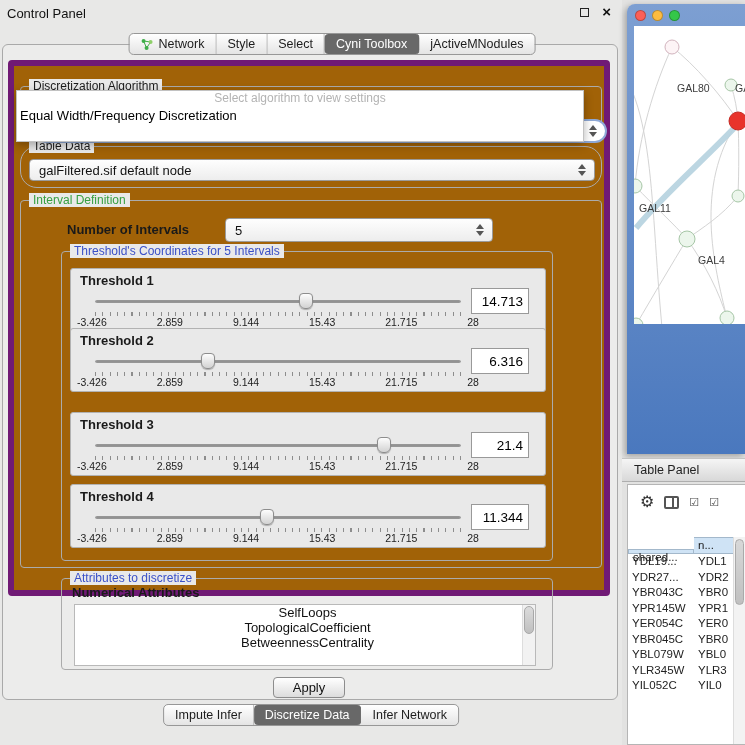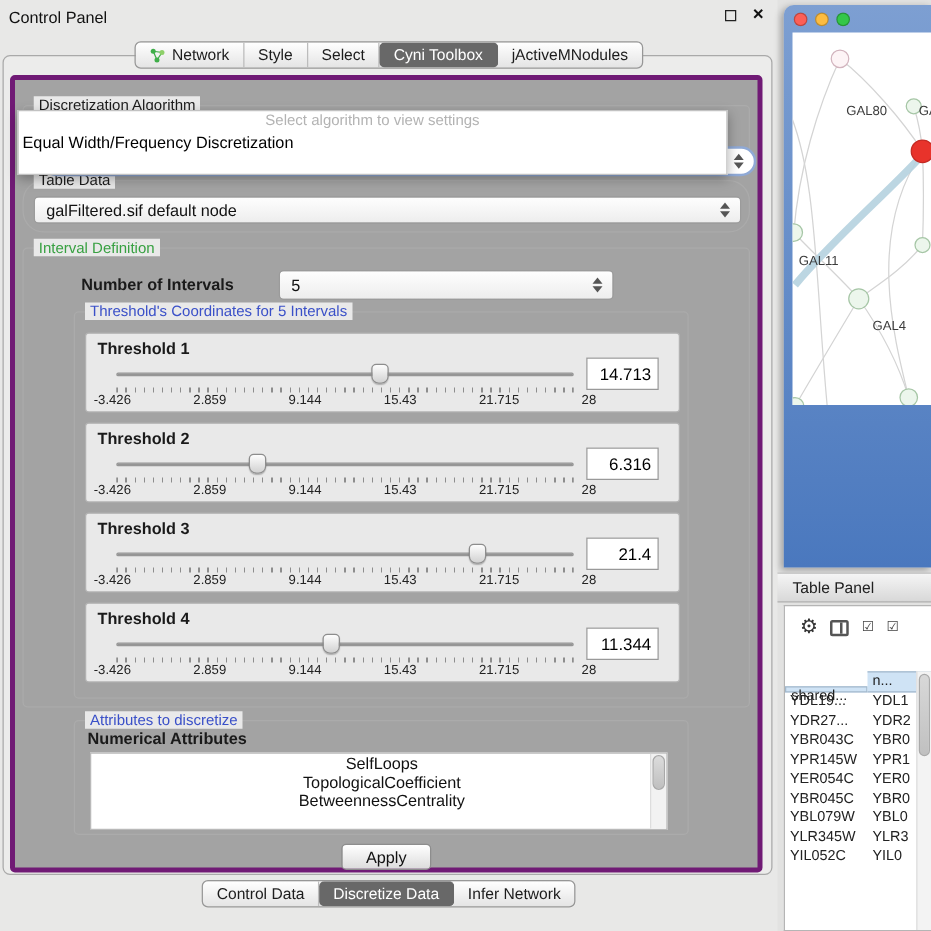--- a/index.html
+++ b/index.html
@@ -8,28 +8,28 @@
 
   
   .control-panel { position:absolute; left:0; top:0; width:622px; height:745px; background:#e8e8e7; }
   .cp-title { position:absolute; left:7px; top:6px; font-size:13px; color:#111;text-align:right; }
   .cp-float { position:absolute; right:33px; top:8px; width:9px; height:9px; border:1.5px solid #222; background:transparent; }
   .cp-close { position:absolute; right:11px; top:3px; font-size:15px; font-weight:bold; color:#111; cursor:default; }
 
   .cp-frame { position:absolute; left:2px; top:44px; width:616px; height:656px; border:1px solid #a9a9a9; border-radius:6px; background:#ececeb; }
 
   .seg-tabs { position:absolute; left:50%; transform:translateX(-50%); display:flex; height:22px; background:linear-gradient(#ffffff,#e4e4e4); border:1px solid #979797; border-radius:5px; overflow:hidden; z-index:3; align-items:stretch; }
-  .seg-tabs.top { top:33px; }
+  .seg-tabs.top { top:33px;margin-left:21px; }
   .seg-tabs.bottom { top:704px; }
   .seg { display:flex; align-items:center; gap:5px; padding:0 11px; font-size:12.5px; color:#1c1c1c; border-right:1px solid #bcbcbc; white-space:nowrap; cursor:default; }
   .seg:last-child { border-right:none; }
   .seg.selected { background:#686868; color:#fff; border-right-color:#686868; border-radius:4px; }
   .net-icon { width:13px; height:13px; display:inline-block; }
 
-  .inner-panel { position:absolute; left:8px; top:60px; width:602px; height:638px; border:4px solid #701a75; border-radius:4px; background:#a3a3a3; }
+  .inner-panel { position:absolute; left:8px; top:60px; width:602px; height:536px; border:6px solid #701a75; border-radius:4px; background:#a16207; }
 
   .group { position:absolute; border:1px solid #ababab; border-radius:4px; }
   .group-title { position:absolute; top:-8px; left:8px; background:#e9e9e9; padding:0 4px; font-size:12px; color:#1c1c1c; white-space:nowrap; }
   .group-title.green { color:#37a041; }
   .group-title.blue { color:#3a50c8; }
 
   .algo-group { left:6px; top:20px; width:582px; height:46px; }
   .algo-combo { position:absolute; left:14px; top:32px; width:572px; height:24px; background:#fff; border:2px solid #8fa9d6; border-radius:12px; z-index:1; }
 
   .algo-popup { position:absolute; left:2px; top:24px; width:568px; height:52px; background:#fff; border:1px solid #c2c2c2; box-shadow:0 3px 9px rgba(0,0,0,0.30); z-index:5; }
@@ -46,21 +46,21 @@
   .td-combo { left:8px; top:12px; width:566px; height:22px; }
 
   .interval-group { left:6px; top:134px; width:582px; height:368px; }
   .noi-label { position:absolute; left:46px; top:21px; font-weight:bold; font-size:13px; }
   .noi-combo { left:204px; top:17px; width:268px; height:24px; }
   .noi-combo .combo-text { line-height:23px; }
 
   .thr-group { position:absolute; left:40px; top:50px; width:492px; height:310px; border:1px solid #ababab; border-radius:4px; }
 
   .threshold-box { position:absolute; left:8px; width:476px; height:64px; border:1px solid #b2b2b2; border-radius:3px; background:#e9e9e9; }
-  .t1 { top:16px; } .t2 { top:88px; } .t3 { top:160px; } .t4 { top:232px; }
+  .t1 { top:16px; } .t2 { top:76px; } .t3 { top:160px; } .t4 { top:232px; }
   .t-label { position:absolute; left:9px; top:4px; font-weight:bold; font-size:13px; }
   .slider-area { position:absolute; left:24px; top:24px; width:366px; height:18px; }
   .track { position:absolute; left:0; right:0; top:7px; height:3px; background:#bdbdbd; border:1px solid #969696; border-radius:2px; box-shadow:inset 0 1px 1px rgba(0,0,0,0.25); }
   .thumb { position:absolute; top:0; width:14px; height:16px; background:linear-gradient(#fdfdfd,#d2d2d2); border:1px solid #8d8d8d; border-radius:4px 4px 6px 6px; box-shadow:0 1px 1px rgba(0,0,0,0.25); }
   .ticks { position:absolute; left:24px; top:43px; width:366px; height:4px; background:repeating-linear-gradient(to right, #8d8d8d 0 1px, transparent 1px 7.3px); }
   .scale-row { position:absolute; left:6px; top:47px; width:402px; display:flex; justify-content:space-between; font-size:10.5px; color:#222;gap:46px; }
   .t-value { position:absolute; right:16px; top:19px; width:58px; height:26px; background:#fff; border:1px solid #999; font-size:13.5px; text-align:right; line-height:25px; padding-right:5px; color:#000; }
 
   .attr-group { left:47px; top:512px; width:492px; height:92px; }
   .attr-label { position:absolute; left:10px; top:6px; font-weight:bold; font-size:13px; }
@@ -262,21 +262,21 @@
           <div class="attr-thumb"></div>
         </div>
       </div>
     </div>
 
     <div class="apply-btn">Apply</div>
   </div>
 
   <div class="seg-tabs bottom">
     <div class="seg">
-        <span>Control Data</span>
+        <span>Impute Infer</span>
       </div>
     <div class="seg selected">
         <span>Discretize Data</span>
       </div>
     <div class="seg">
         <span>Infer Network</span>
       </div>
   </div>
 </div>
 

